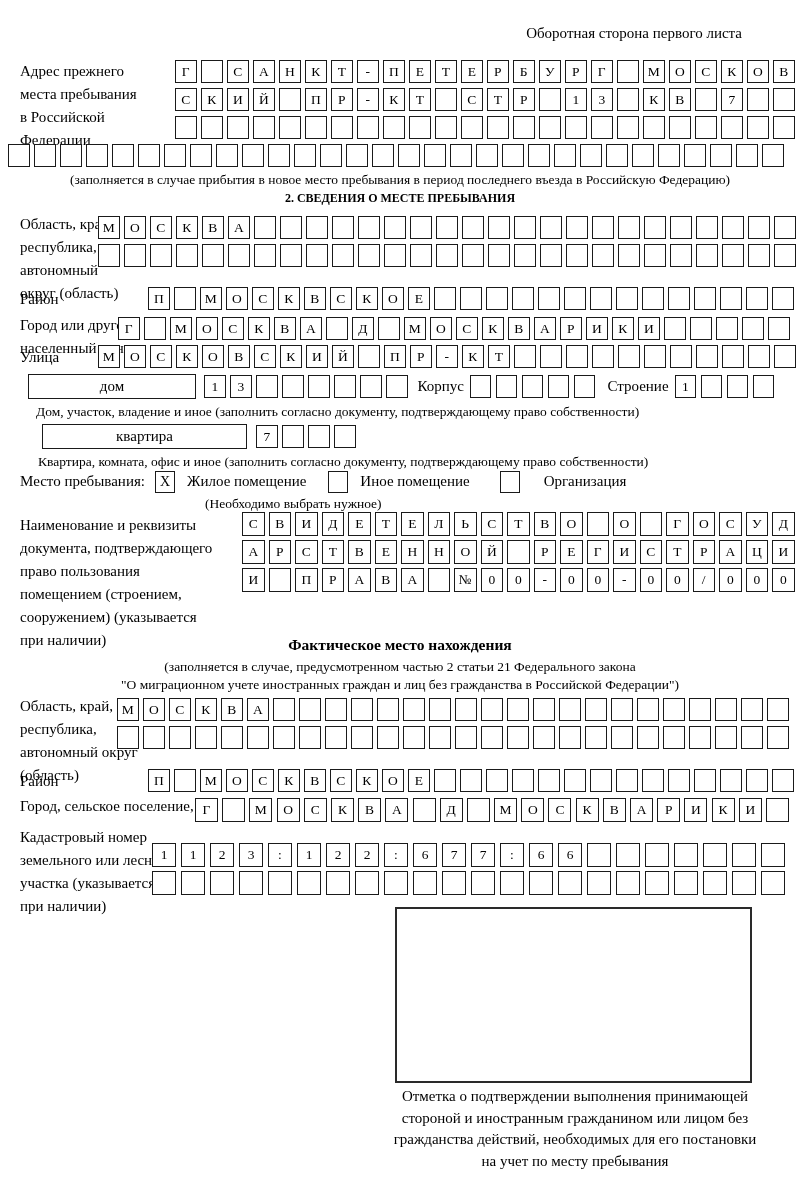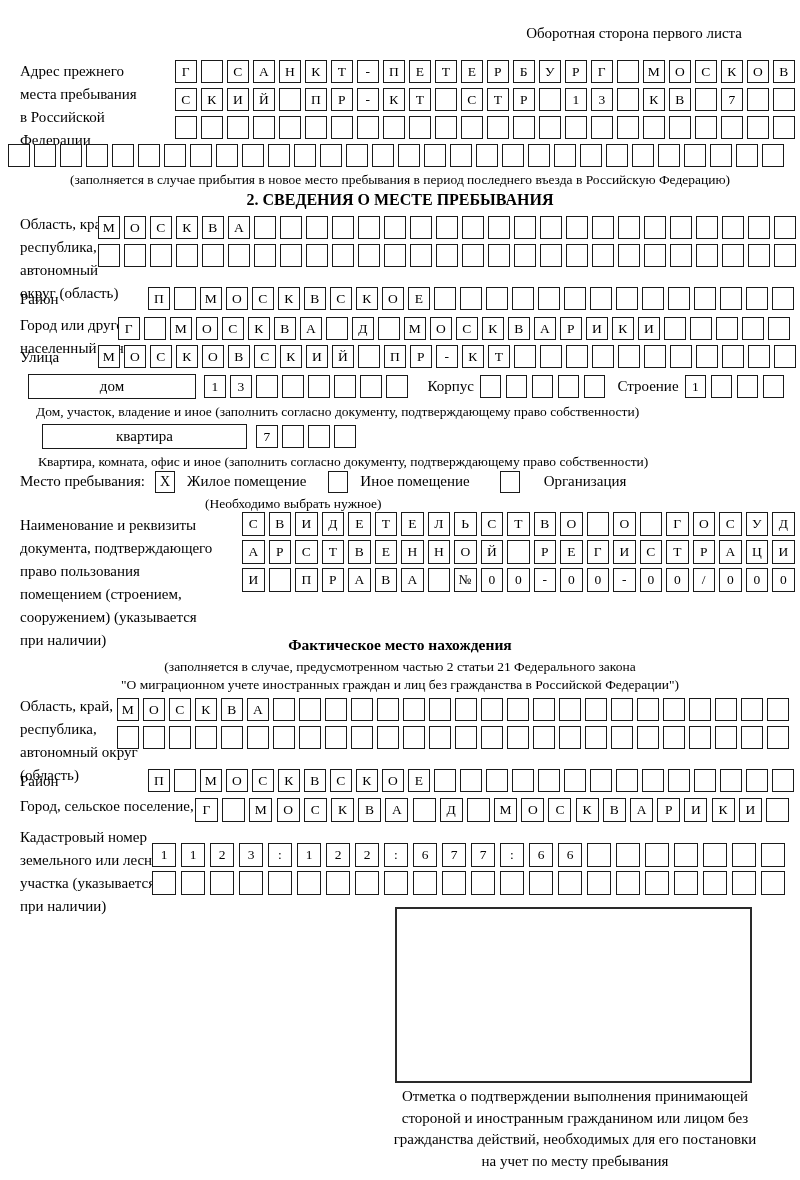--- a/index.html
+++ b/index.html
@@ -4,21 +4,21 @@
 <style>
   html,body { margin:0; padding:0; background:#ffffff; }
   .page {
     position:relative; width:800px; height:1180px; background:#fff;
     font-family:"Liberation Serif", serif; color:#000; overflow:hidden;
   }
   .abs { position:absolute; }
   .label { font-size:15px; line-height:23px; white-space:nowrap; }
   .note  { font-size:13.5px; white-space:nowrap; }
   .center { width:800px; text-align:center; left:0; }
-  .hdr { font-weight:bold; font-size:16px; }
+  .hdr { font-weight:bold; font-size:12px; }
   .cells { display:flex; gap:4.5px; }
   .cell {
     width:21.5px; height:23px; box-sizing:border-box;
     border:1.6px solid #1a1a1a; background:#fff;
     display:flex; align-items:center; justify-content:center;
     font-size:13.5px; line-height:1;
   }
   .cells.lg { gap:4px; }
   .cells.lg .cell { width:22.5px; height:24px; }
   .cells.wide { gap:4.2px; }
@@ -327,21 +327,21 @@
     <div class="cells" style="margin-left:8px;">
         <span class="cell">1</span>
         <span class="cell">3</span>
         <span class="cell"></span>
         <span class="cell"></span>
         <span class="cell"></span>
         <span class="cell"></span>
         <span class="cell"></span>
         <span class="cell"></span>
       </div>
-    <div class="label" style="margin-left:20px;">Корпус</div>
+    <div class="label" style="margin-left:10px;">Корпус</div>
     <div class="cells" style="margin-left:6px;">
         <span class="cell"></span>
         <span class="cell"></span>
         <span class="cell"></span>
         <span class="cell"></span>
         <span class="cell"></span>
       </div>
     <div class="label" style="margin-left:12px;">Строение</div>
     <div class="cells" style="margin-left:6px;">
         <span class="cell">1</span>

